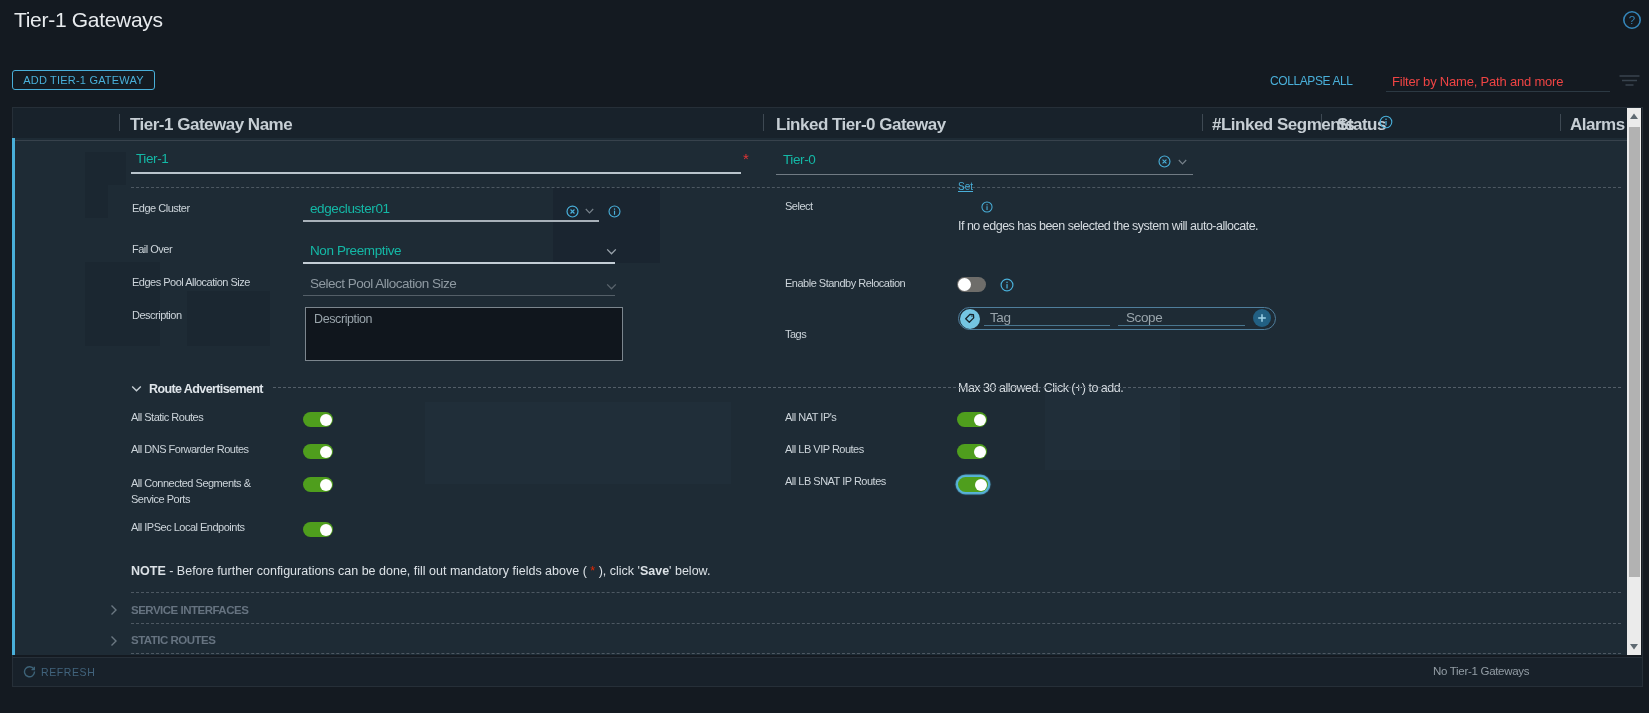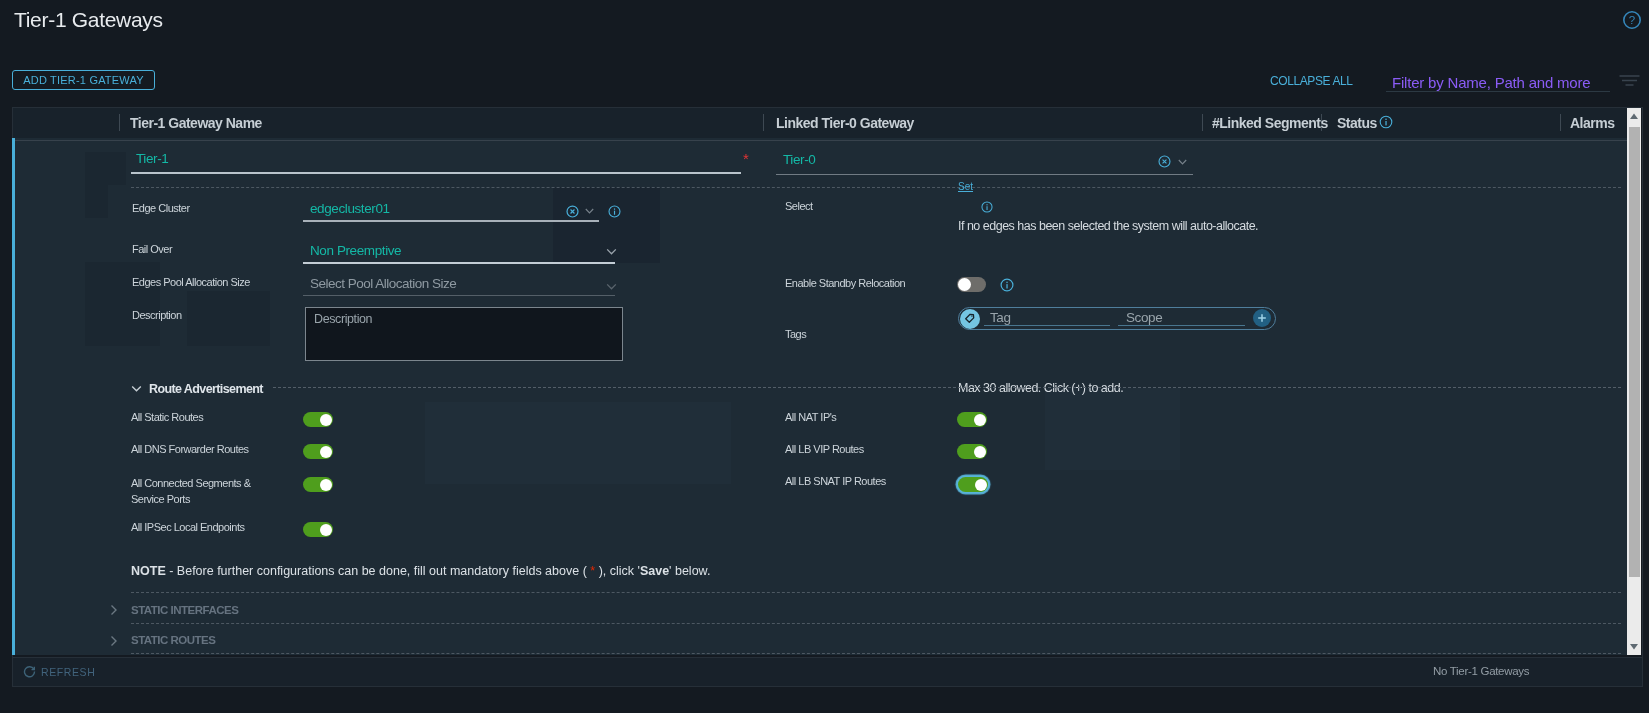--- a/index.html
+++ b/index.html
@@ -1,21 +1,21 @@
 <!DOCTYPE html>
 <html><head>
 <meta charset="utf-8">
 <style>
 * { margin:0; padding:0; box-sizing:border-box; }
 html,body { width:1649px; height:713px; overflow:hidden; }
 body { background:#141a21; font-family:"Liberation Sans", sans-serif; position:relative; }
 .abs { position:absolute; }
 .lbl { color:#ccd4da; font-size:11px; letter-spacing:-0.5px; }
 .val { color:#14b8a6; font-size:13.5px; letter-spacing:-0.4px; }
-.hd { font-size:14px; font-weight:700; color:#c6ced4; letter-spacing:-0.5px; }
+.hd { font-size:17px; font-weight:700; color:#c6ced4; letter-spacing:-0.5px; }
 .sm { color:#d5dbe0; font-size:12.5px; letter-spacing:-0.5px; }
 .sep { height:1px; border-top:1px dashed #4d5862; }
 .toggle-on { width:30px; height:15px; border-radius:8px; background:#4f9e1d; }
 .toggle-on::after { content:""; position:absolute; right:1.5px; top:1.5px; width:12px; height:12px; border-radius:50%; background:#fff; }
 .toggle-on.focus { box-shadow:0 0 1px 2.5px #58b3d9; }
 svg { display:block; }
 </style>
 </head>
 <body>
 
@@ -24,21 +24,21 @@
 <svg class="abs" style="left:1622px; top:10px;" width="20" height="20" viewBox="0 0 20 20">
   <circle cx="10" cy="10" r="8.2" fill="none" stroke="#3586ba" stroke-width="1.6"></circle>
   <text x="10" y="14.2" font-size="11.5" fill="#3586ba" text-anchor="middle" font-family="Liberation Sans">?</text>
 </svg>
 
 <div class="abs" style="left:12px; top:70px; width:143px; height:20px; border:1px solid #49afd9; border-radius:3px; color:#49afd9; font-size:11px; letter-spacing:0.2px; text-align:center; line-height:18px;">ADD TIER-1 GATEWAY</div>
 
 <div class="abs" style="left:1270px; top:74px; font-size:12px; letter-spacing:-0.4px; color:#49afd9;">COLLAPSE ALL</div>
 
 <div class="abs" style="left:1386px; top:71px; width:224px; height:21px; border-bottom:1px solid #2c3943;">
-  <div style="color:#8b5cf6; font-size:15px; letter-spacing:-0.2px; padding-left:6px; padding-top:3px;">Filter by Name, Path and more</div>
+  <div style="color:#ef4444; font-size:13px; letter-spacing:-0.2px; padding-left:6px; padding-top:3px;">Filter by Name, Path and more</div>
 </div>
 <svg class="abs" style="left:1619px; top:75px;" width="21" height="11" viewBox="0 0 21 11">
   <path d="M0.5 1 H20.5 M3 5.5 H18 M6.5 10 H14.5" stroke="#38434e" stroke-width="1.6"></path>
 </svg>
 
 <div class="abs" style="left:12px; top:107px; width:1631px; height:580px; border:1px solid #262f38; border-bottom:none;"></div>
 
 <div class="abs" style="left:13px; top:108px; width:1614px; height:30px; background:#18222b;"></div>
 
 <div class="abs" style="left:119px; top:114px; width:1px; height:17px; background:#3e4953;"></div>
@@ -180,21 +180,21 @@
 <div class="abs toggle-on" style="left:957px; top:444px;"></div>
 <div class="abs lbl" style="left:785px; top:475px;">All LB SNAT IP Routes</div>
 <div class="abs toggle-on focus" style="left:958px; top:477px;"></div>
 
 <div class="abs" style="left:131px; top:564px; font-size:12.5px; letter-spacing:0; color:#dbe1e6;"><b>NOTE</b> - Before further configurations can be done, fill out mandatory fields above ( <span style="color:#e62700;">*</span> ), click '<b>Save</b>' below.</div>
 
 <div class="abs sep" style="left:131px; top:592px; width:1490px;"></div>
 <svg class="abs" style="left:110px; top:604px;" width="8" height="12" viewBox="0 0 8 12">
   <path d="M1.5 1.5 L6 6 L1.5 10.5" fill="none" stroke="#6b7882" stroke-width="1.4"></path>
 </svg>
-<div class="abs" style="left:131px; top:603.5px; font-size:11.5px; font-weight:700; letter-spacing:-0.5px; color:#667380;">STATIC INTERFACES</div>
+<div class="abs" style="left:131px; top:603.5px; font-size:11.5px; font-weight:700; letter-spacing:-0.5px; color:#667380;">SERVICE INTERFACES</div>
 <div class="abs sep" style="left:131px; top:623px; width:1490px;"></div>
 <svg class="abs" style="left:110px; top:635px;" width="8" height="12" viewBox="0 0 8 12">
   <path d="M1.5 1.5 L6 6 L1.5 10.5" fill="none" stroke="#6b7882" stroke-width="1.4"></path>
 </svg>
 <div class="abs" style="left:131px; top:634px; font-size:11.5px; font-weight:700; letter-spacing:-0.5px; color:#667380;">STATIC ROUTES</div>
 <div class="abs sep" style="left:131px; top:653px; width:1490px;"></div>
 
 <div class="abs" style="left:12px; top:657px; width:1631px; height:30px; background:#18212a; border:1px solid #262f38;"></div>
 <svg class="abs" style="left:23px; top:665px;" width="13" height="13" viewBox="0 0 13 13">
   <path d="M10.8 4.2 A5 5 0 1 0 11.5 6.5" fill="none" stroke="#3d6277" stroke-width="1.4"></path>

